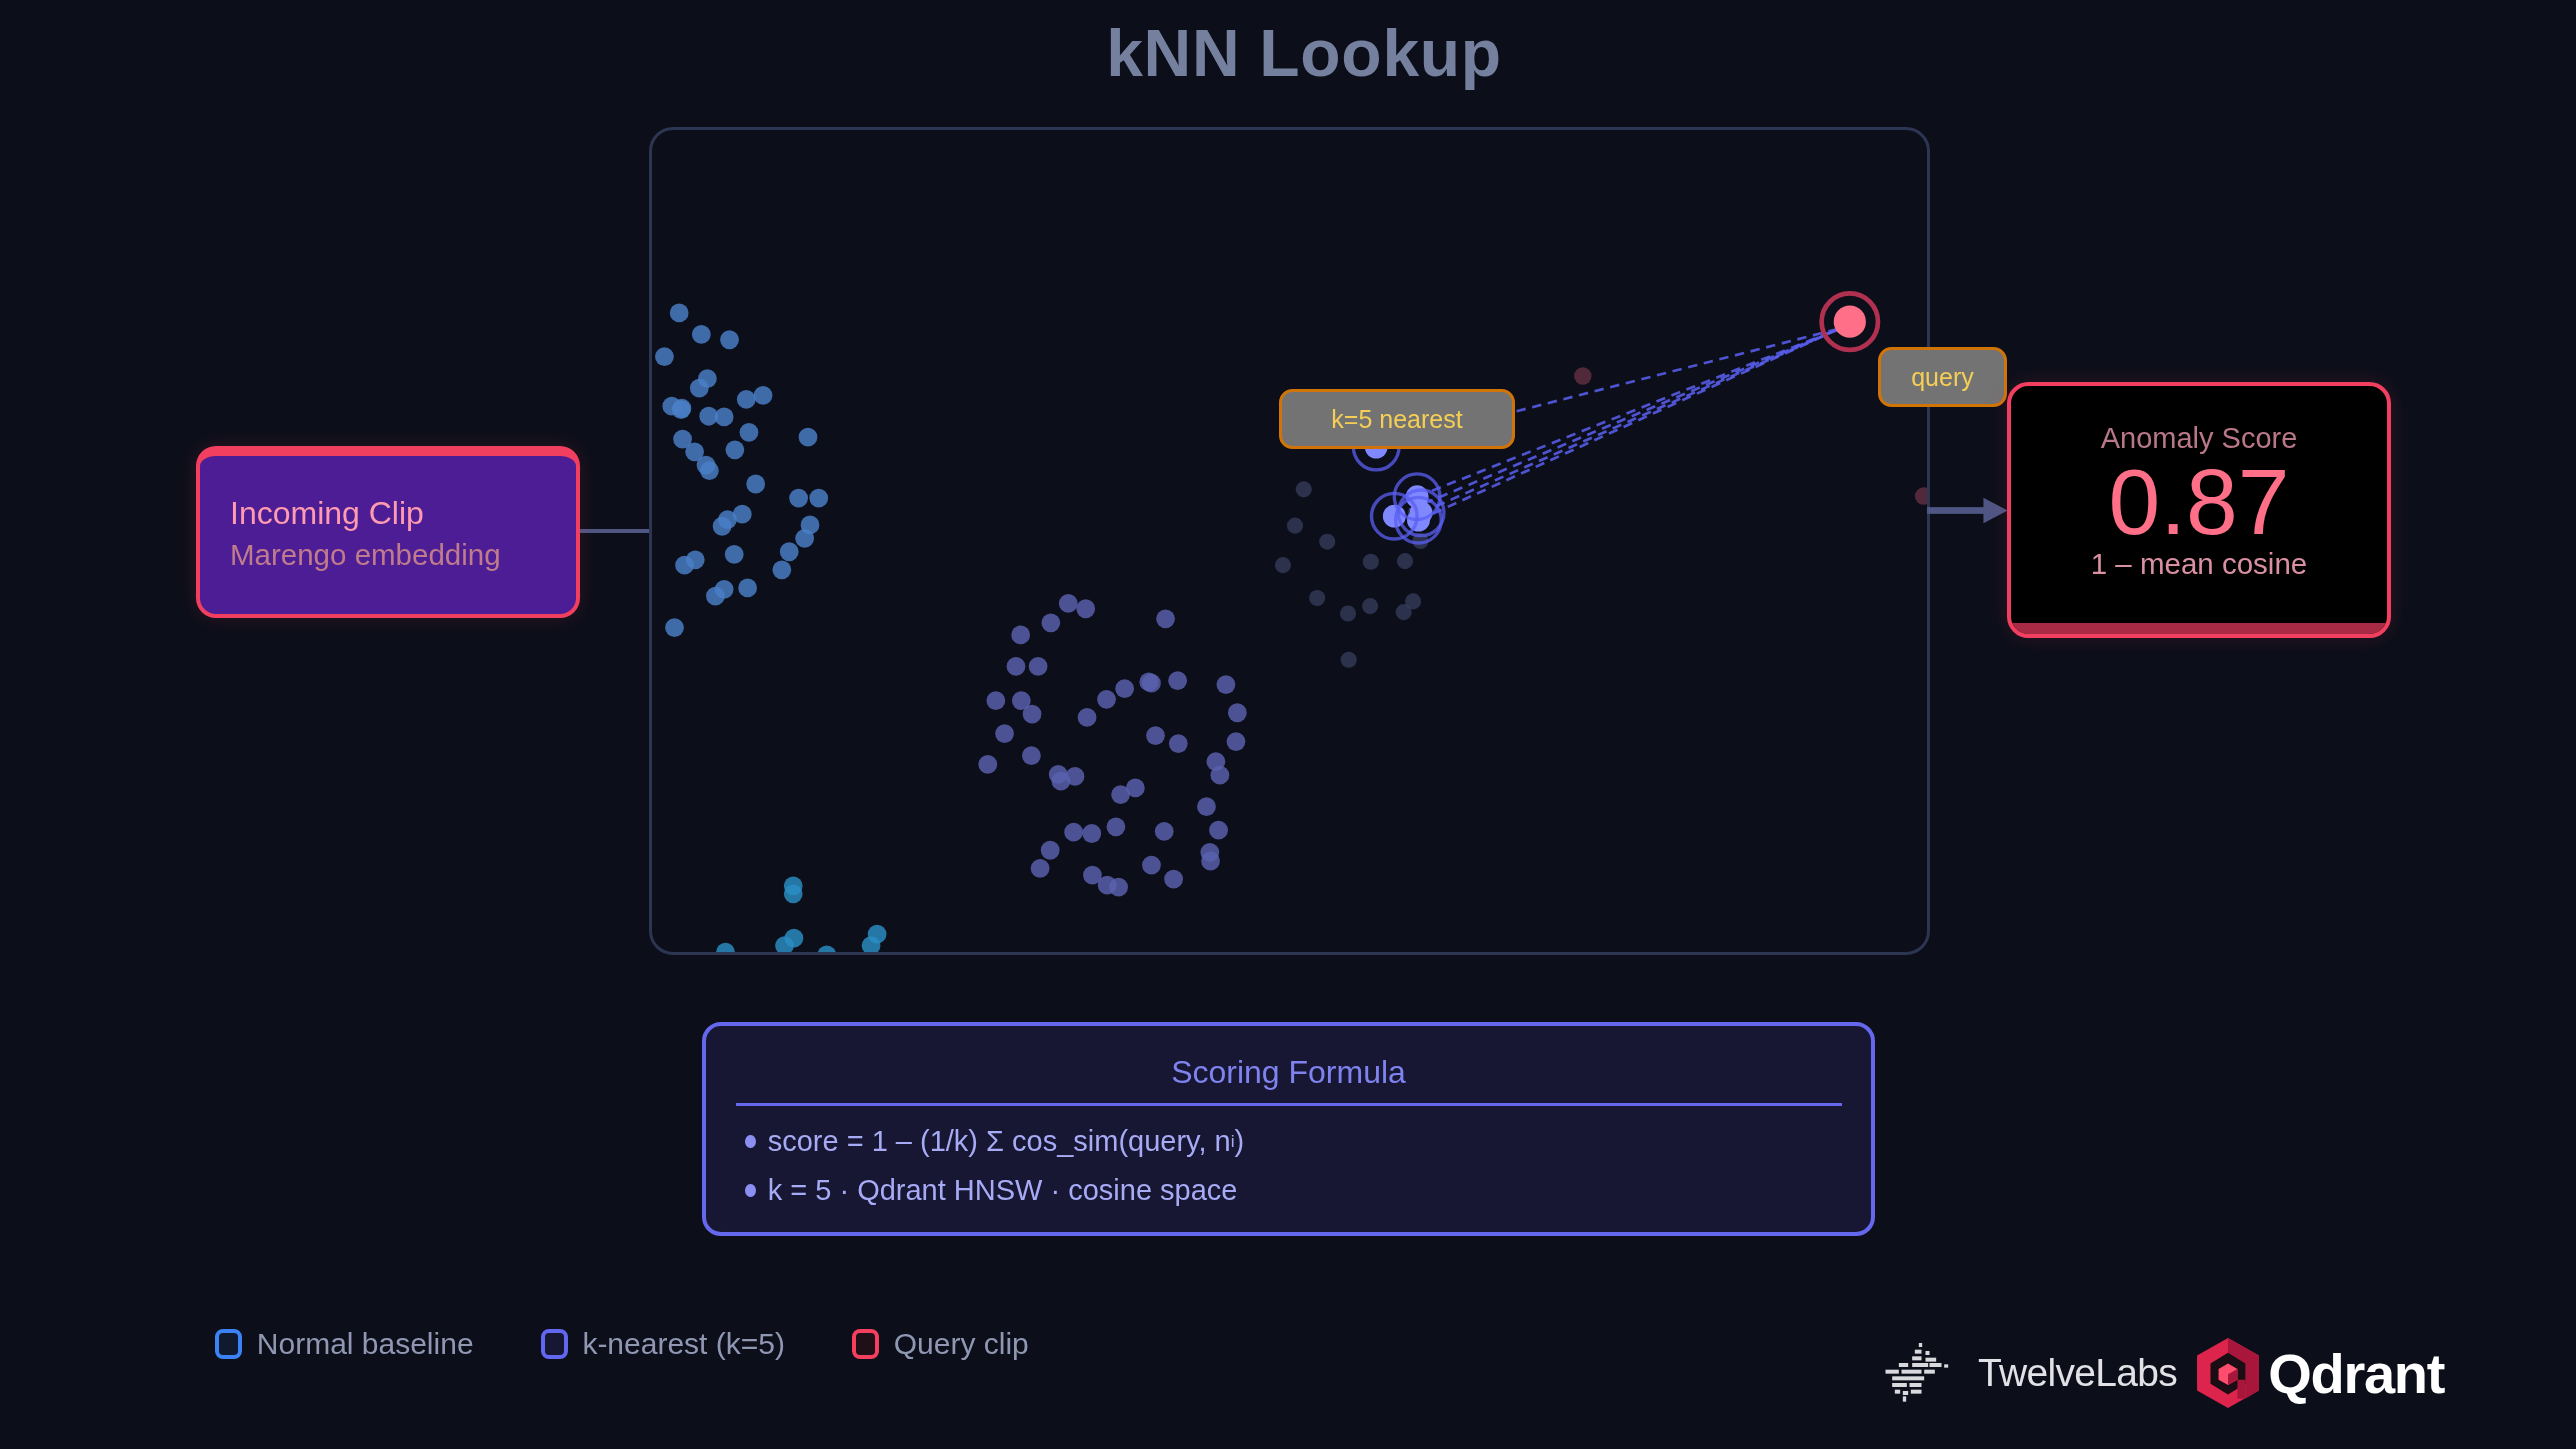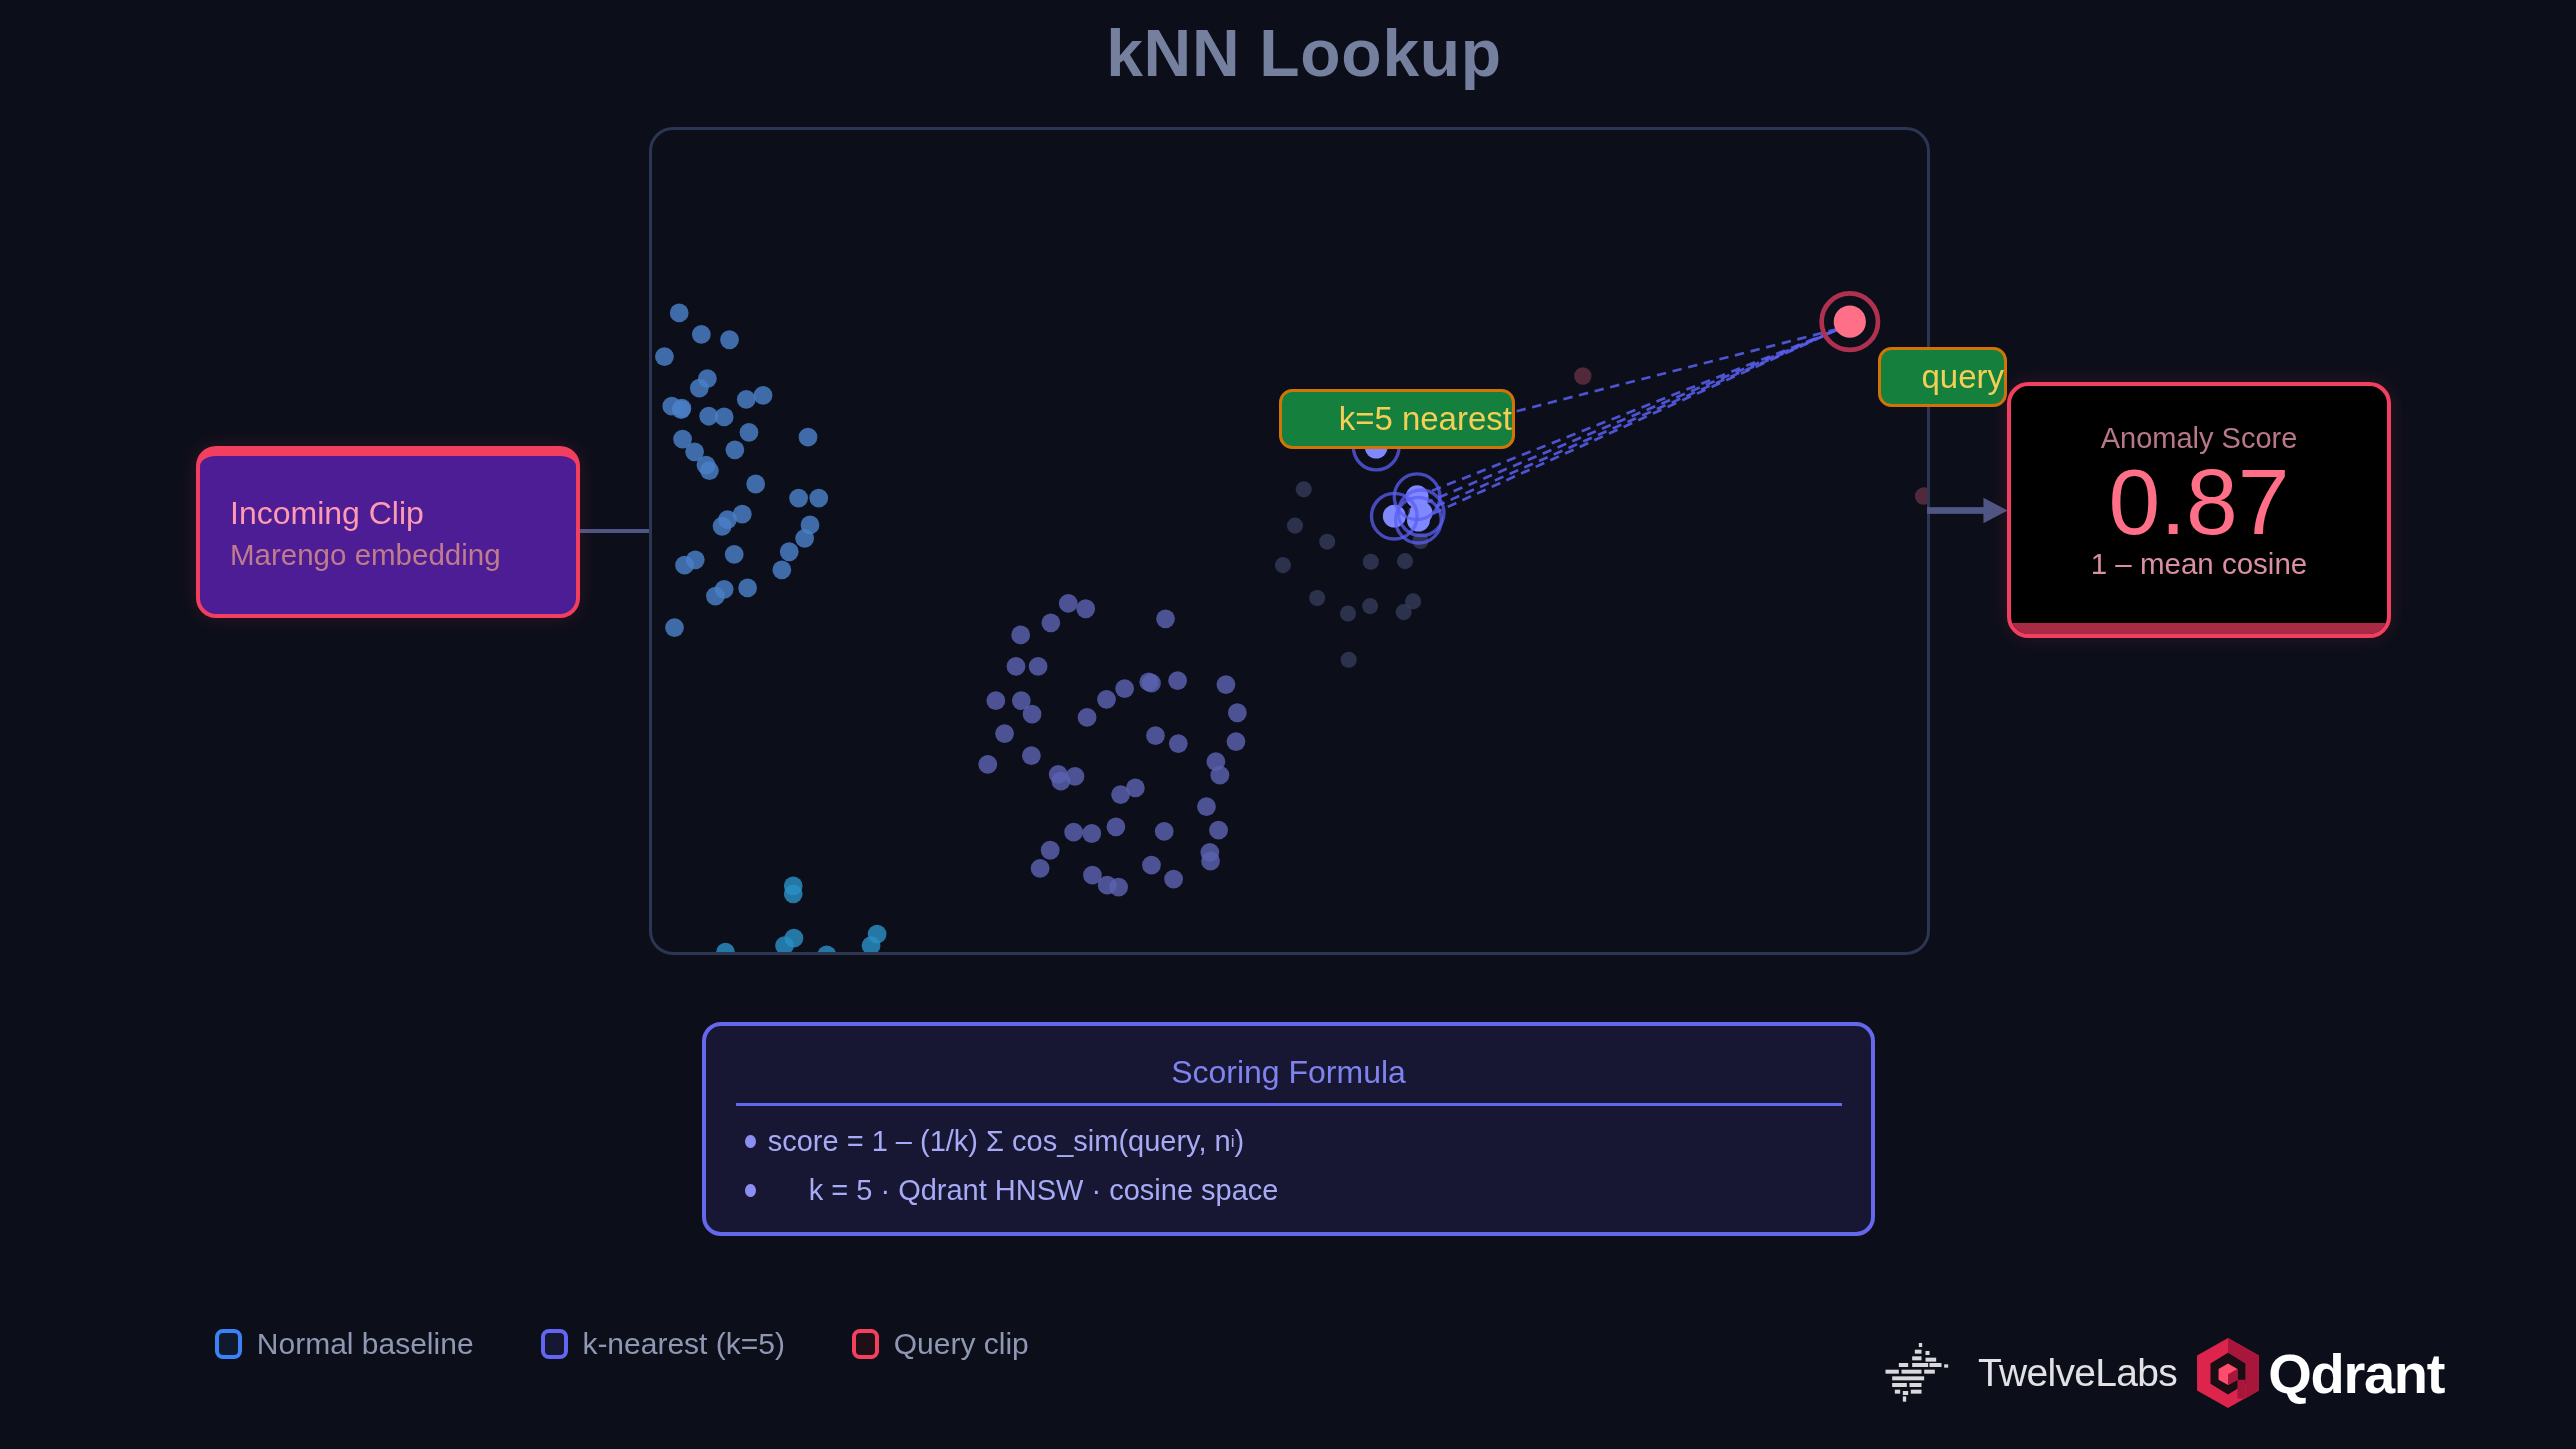--- a/index.html
+++ b/index.html
@@ -9,29 +9,29 @@
   .plot svg{position:absolute;left:-649px;top:-127px;}
   .card{position:absolute;box-sizing:border-box;}
   .clip-card{left:196px;top:446px;width:384px;height:172px;background:#4c1d95;border:4.7px solid #f23f5f;border-top-width:10.7px;border-radius:20px;box-shadow:0 0 20px rgba(242,63,95,0.15);}
   .clip-title{position:absolute;left:30px;top:39px;font-size:32px;color:#ff9bb0;}
   .clip-sub{position:absolute;left:30px;top:82px;font-size:29.5px;color:#c07b8c;}
   .score-card{left:2007px;top:382px;width:384px;height:256px;background:#000000;border:4.7px solid #f23f5f;border-radius:21.5px;box-shadow:0 0 20px rgba(242,63,95,0.15);overflow:hidden;}
   .score-card .bottom-bar{position:absolute;left:0;right:0;bottom:0;height:10.7px;background:#a92a45;}
   .score-label{position:absolute;left:0;right:0;top:36px;text-align:center;font-size:29px;color:#b97888;}
   .score-value{position:absolute;left:0;right:0;top:63px;text-align:center;font-size:93px;color:#ff6f88;font-weight:500;}
   .score-sub{position:absolute;left:0;right:0;top:161px;text-align:center;font-size:29.5px;color:#d890a2;}
-  .tag{position:absolute;box-sizing:border-box;background:#15803d;border:3.4px solid #d17408;border-radius:13.4px;color:#f5cf55;font-size:33px;text-align:right;}
+  .tag{position:absolute;box-sizing:border-box;background:#737373;border:3.4px solid #d17408;border-radius:13.4px;color:#f5cf55;font-size:25px;text-align:center;}
   .tag-knn{left:1279px;top:389px;width:236px;height:60px;line-height:54px;}
   .tag-query{left:1878px;top:347px;width:129px;height:60px;line-height:54px;}
   .formula{position:absolute;left:702px;top:1022px;width:1173px;height:214px;box-sizing:border-box;background:#171733;border:4px solid #6567ec;border-radius:19px;}
   .formula-title{position:absolute;left:0;right:0;top:28px;text-align:center;font-size:32px;color:#7f83ef;}
   .formula-rule{position:absolute;left:29.5px;right:29.5px;top:77px;height:2.7px;background:#6567ec;}
   .formula-item{position:absolute;left:39px;font-size:29px;color:#a7abf5;display:flex;align-items:center;}
   .formula-item .dot{width:10.7px;height:13.4px;border-radius:50%;background:#8b8ff2;margin-right:12px;}
-  .fi1{top:99px;} .fi2{top:148px;gap:41px;}
+  .fi1{top:99px;} .fi2{top:148px;}
   .legend{position:absolute;top:1327px;left:195px;display:flex;align-items:center;font-size:30px;color:#8f97b3;padding-left:20px;}
   .legend-item{display:flex;align-items:center;margin-right:67px;}
   .swatch{width:27px;height:29.5px;border-radius:8px;box-sizing:border-box;border:4px solid;margin-right:14.8px;}
   .logos{position:absolute;left:1885px;top:1338px;display:flex;align-items:center;}
   .tl-text{font-size:39px;color:#e2e2e6;margin-left:12px;margin-right:20px;letter-spacing:-0.7px;}
   .qd-text{font-size:56px;color:#ffffff;font-weight:700;margin-left:9.4px;letter-spacing:-1.3px;}
 </style>
 </head>
 <body>
 

